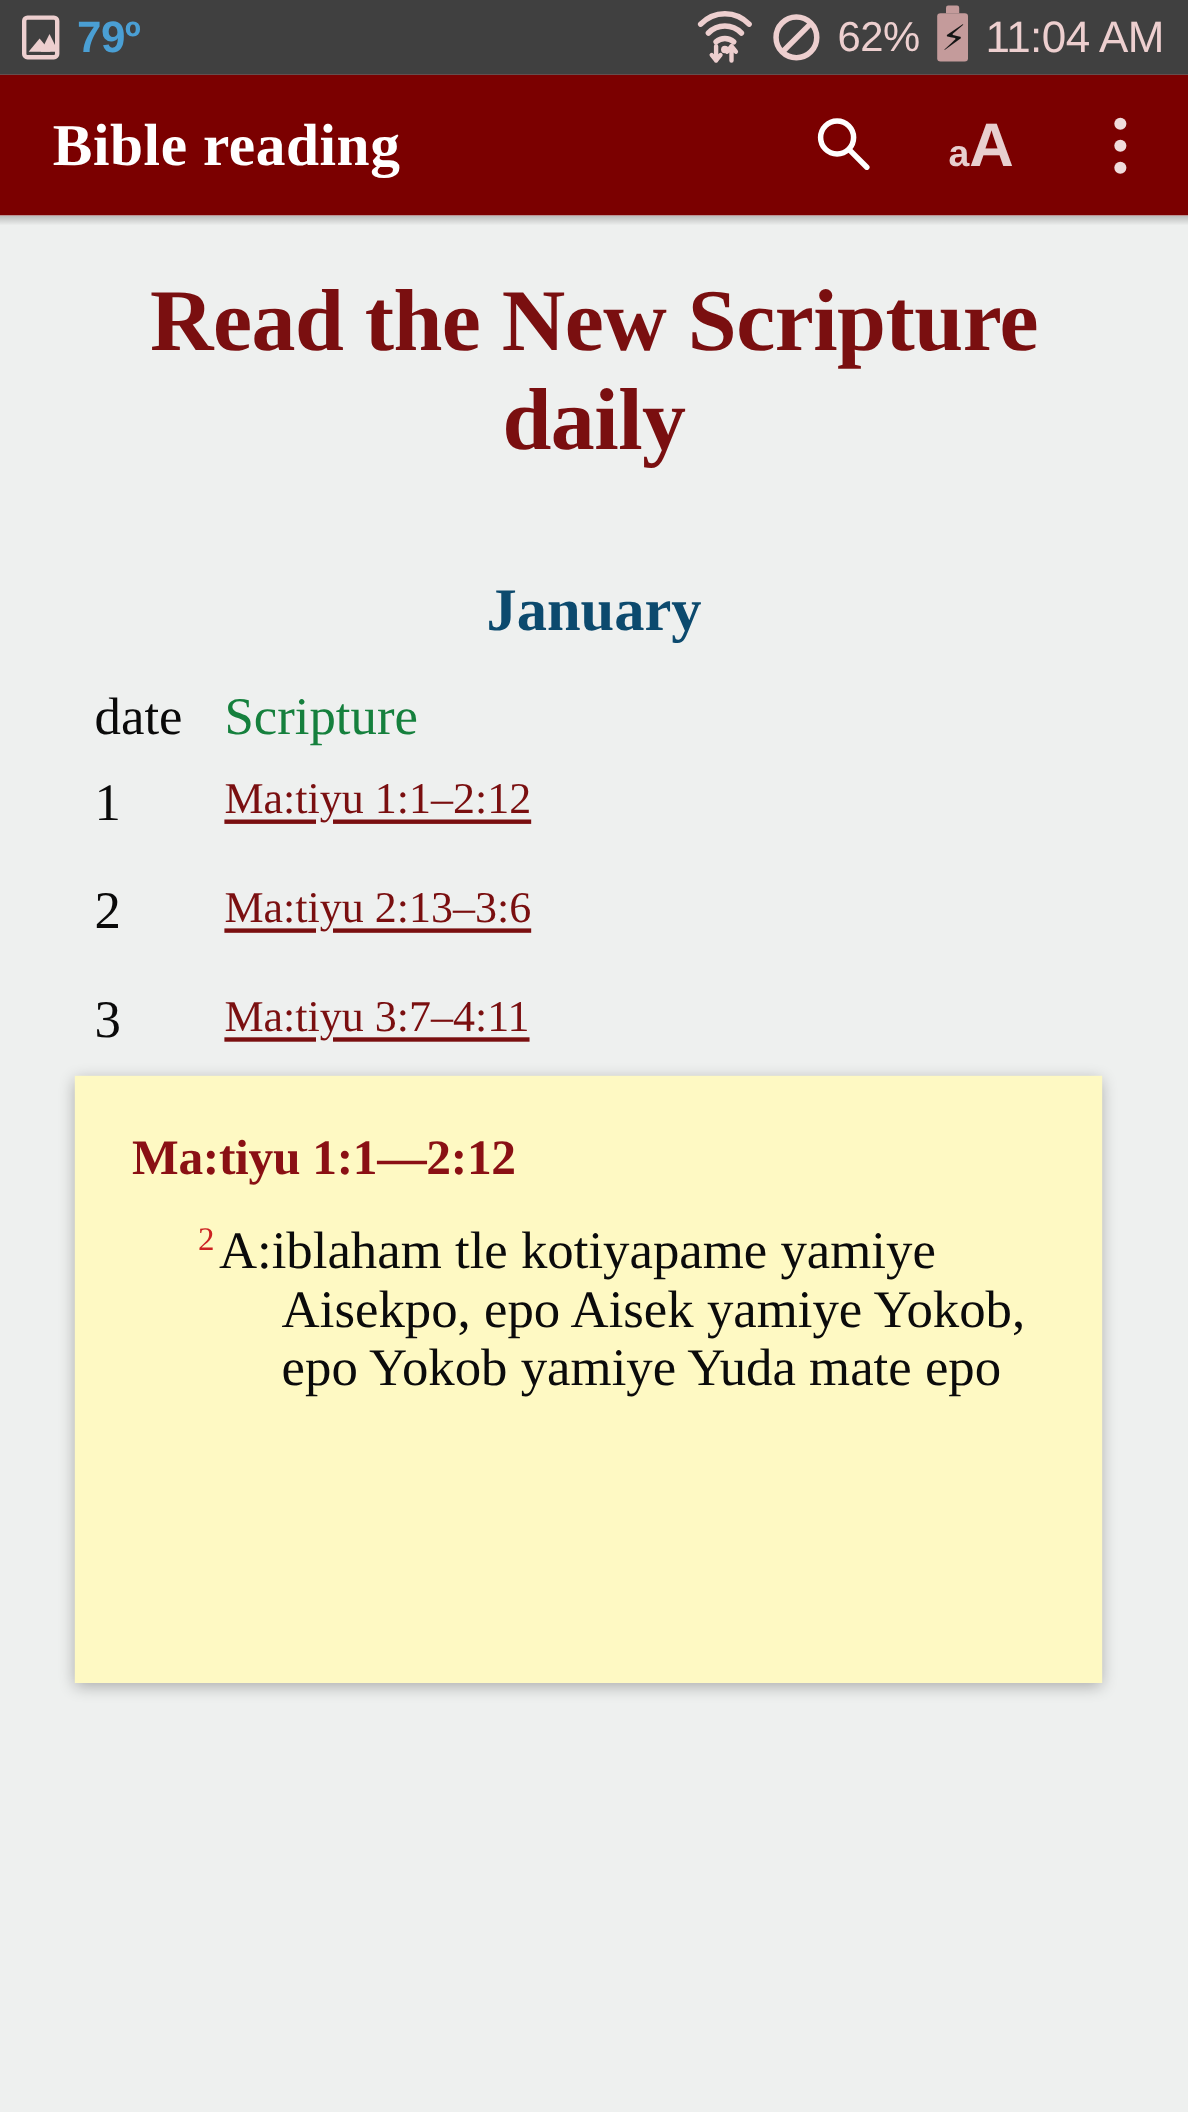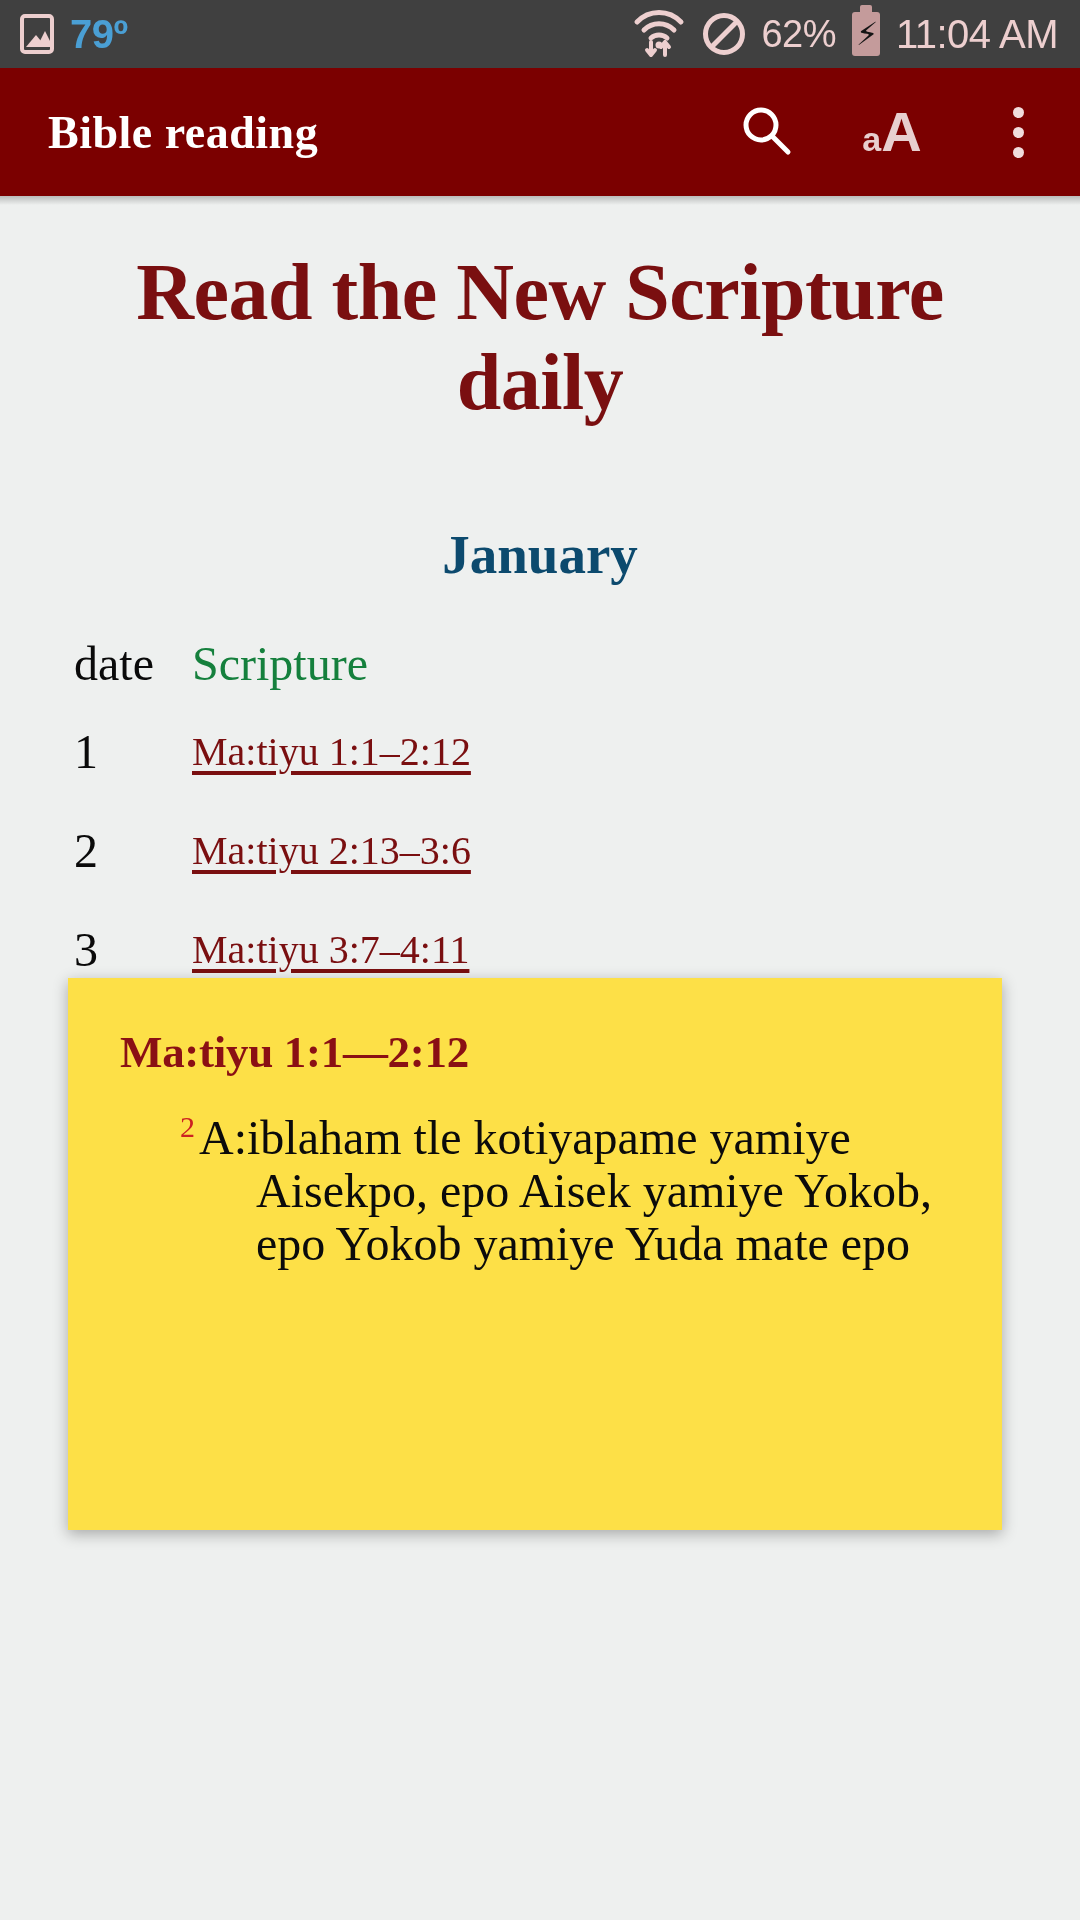--- a/index.html
+++ b/index.html
@@ -132,21 +132,21 @@
     top: 68px; left: 0;
     width: 1080px;
     height: 128px;
     background: #7b0000;
     display: flex;
     align-items: center;
     padding: 0 26px 0 48px;
   }
   .app-title {
     color: #ffffff;
-    font-size: 46px;
+    font-size: 54px;
     font-weight: bold;
     font-family: "Liberation Serif", "DejaVu Serif", serif;
     letter-spacing: 0.5px;
   }
   .bar-actions {
     margin-left: auto;
     display: flex;
     align-items: center;
     gap: 54px;
   }
@@ -221,22 +221,23 @@
     font-weight: bold;
     margin-top: 96px;
   }
 
   .reading-table {
     margin-top: 38px;
     padding-left: 74px;
   }
   .rt-row {
     display: flex;
-    align-items: center;
+    align-items: flex-start;
     height: 99px;
+    margin-left: 12px;
   }
   .rt-head { height: 78px; }
   .rt-date {
     width: 118px;
     color: #0a0a0a;
     font-size: 48px;
   }
   .rt-script {
     color: #15803d;
     font-size: 48px;
@@ -247,21 +248,21 @@
     text-decoration: underline;
     text-underline-offset: 6px;
   }
 
   
   .verse-card {
     position: absolute;
     left: 68px; top: 782px;
     width: 934px;
     height: 552px;
-    background: #fde047;
+    background: #fef9c3;
     box-shadow: 0 4px 14px rgba(0,0,0,0.30);
     overflow: hidden;
     padding: 48px 52px 0 52px;
   }
   .card-title {
     color: #8a1014;
     font-size: 45px;
     font-weight: bold;
     letter-spacing: -0.3px;
   }

